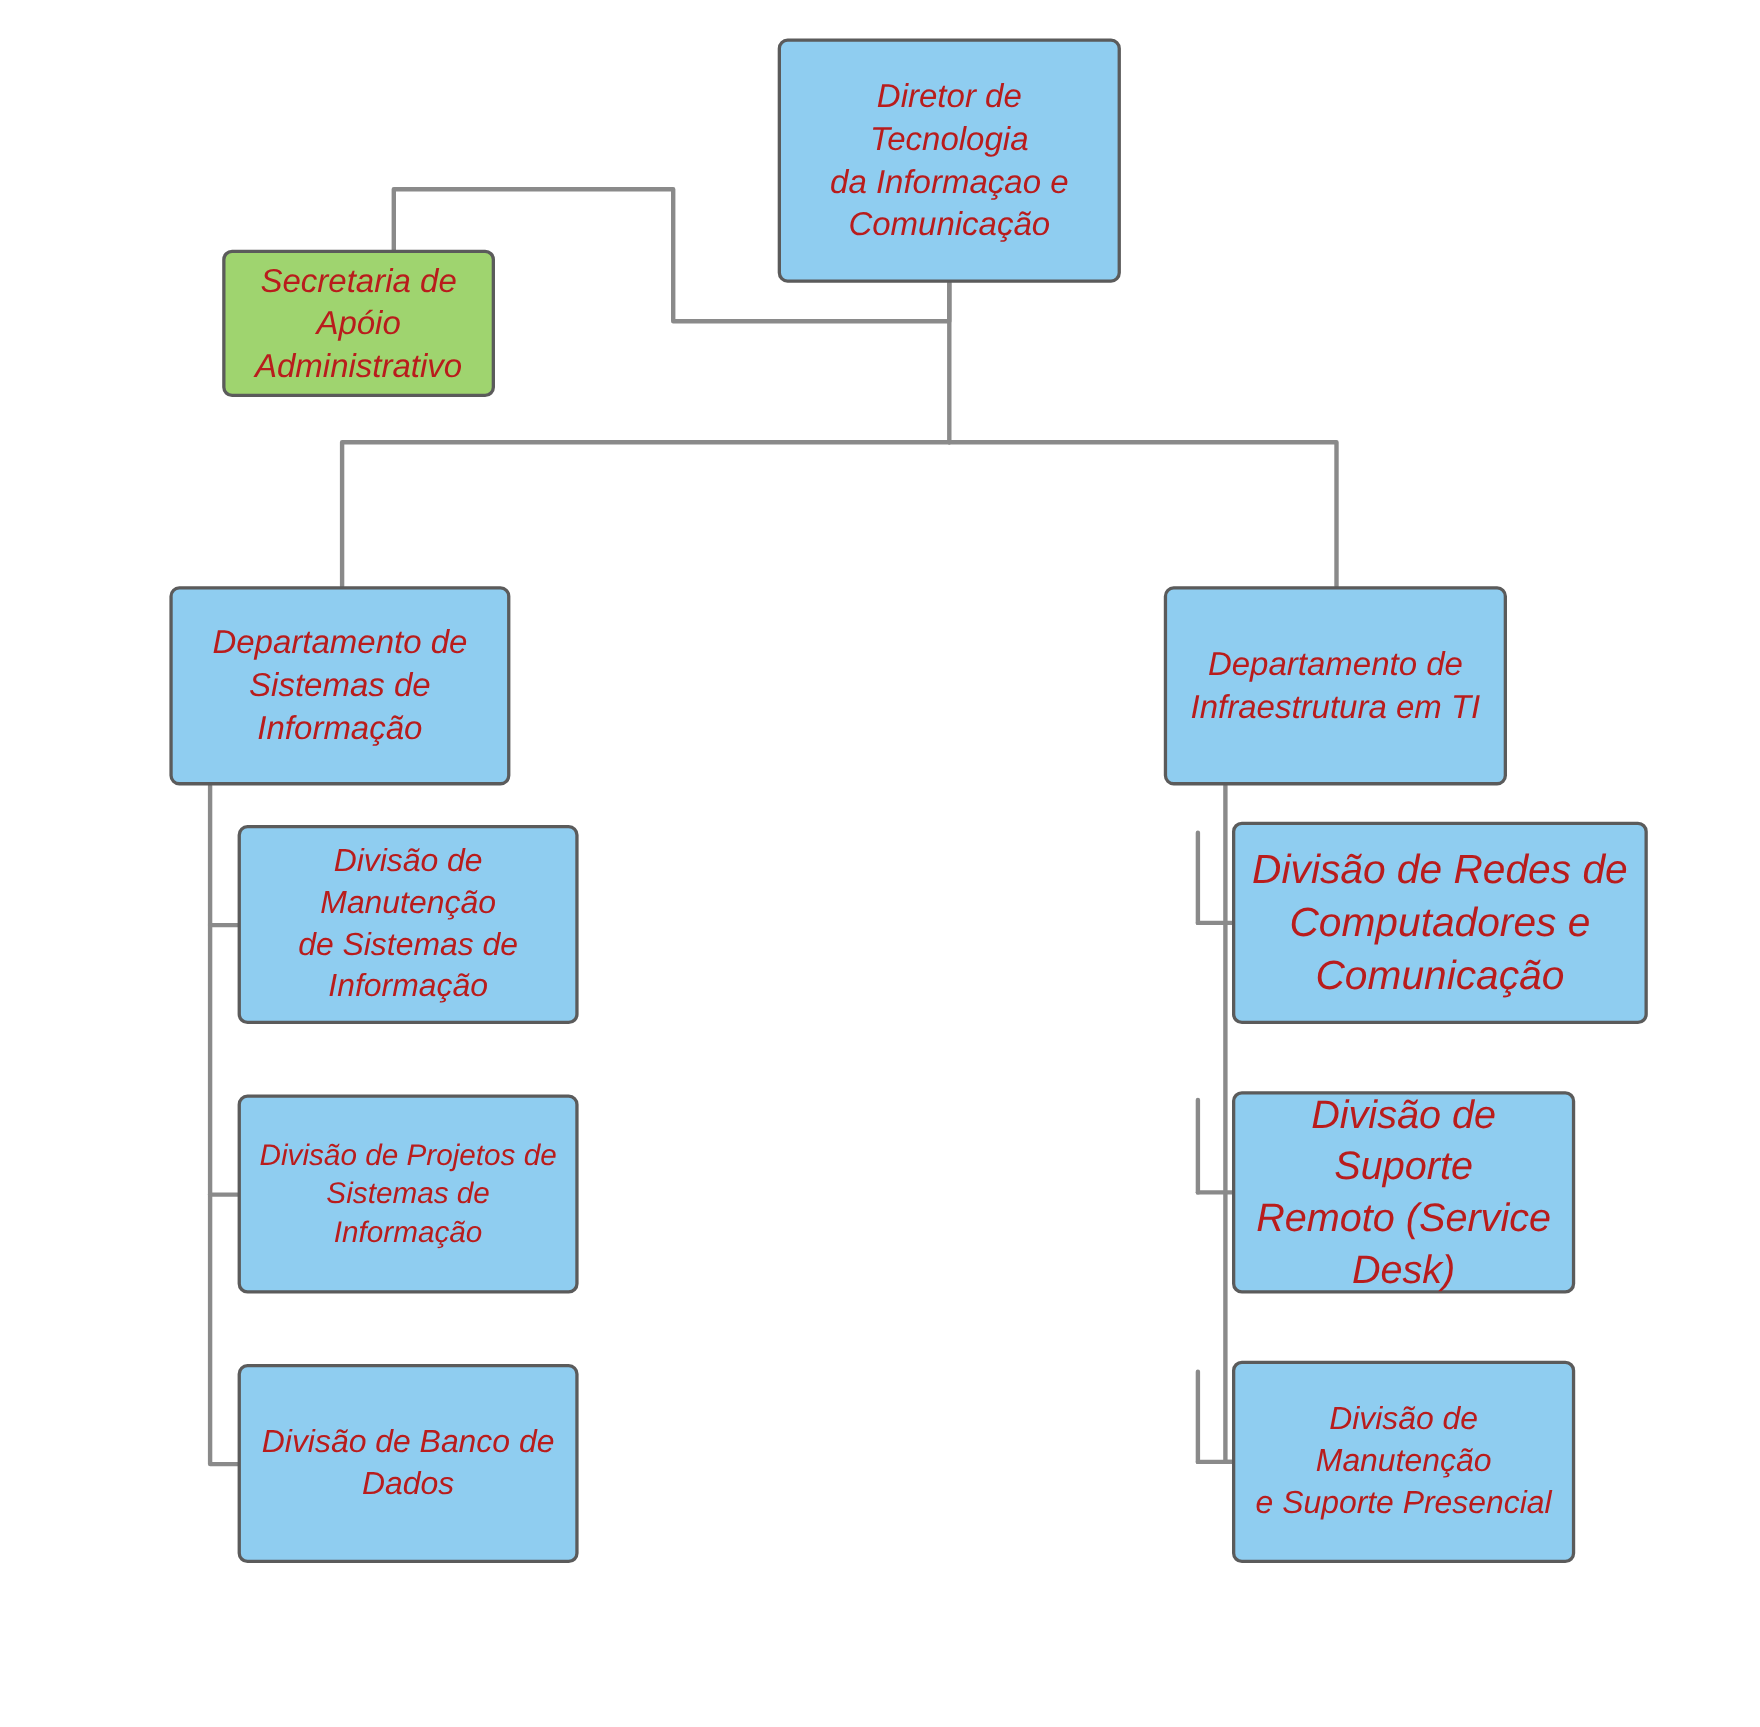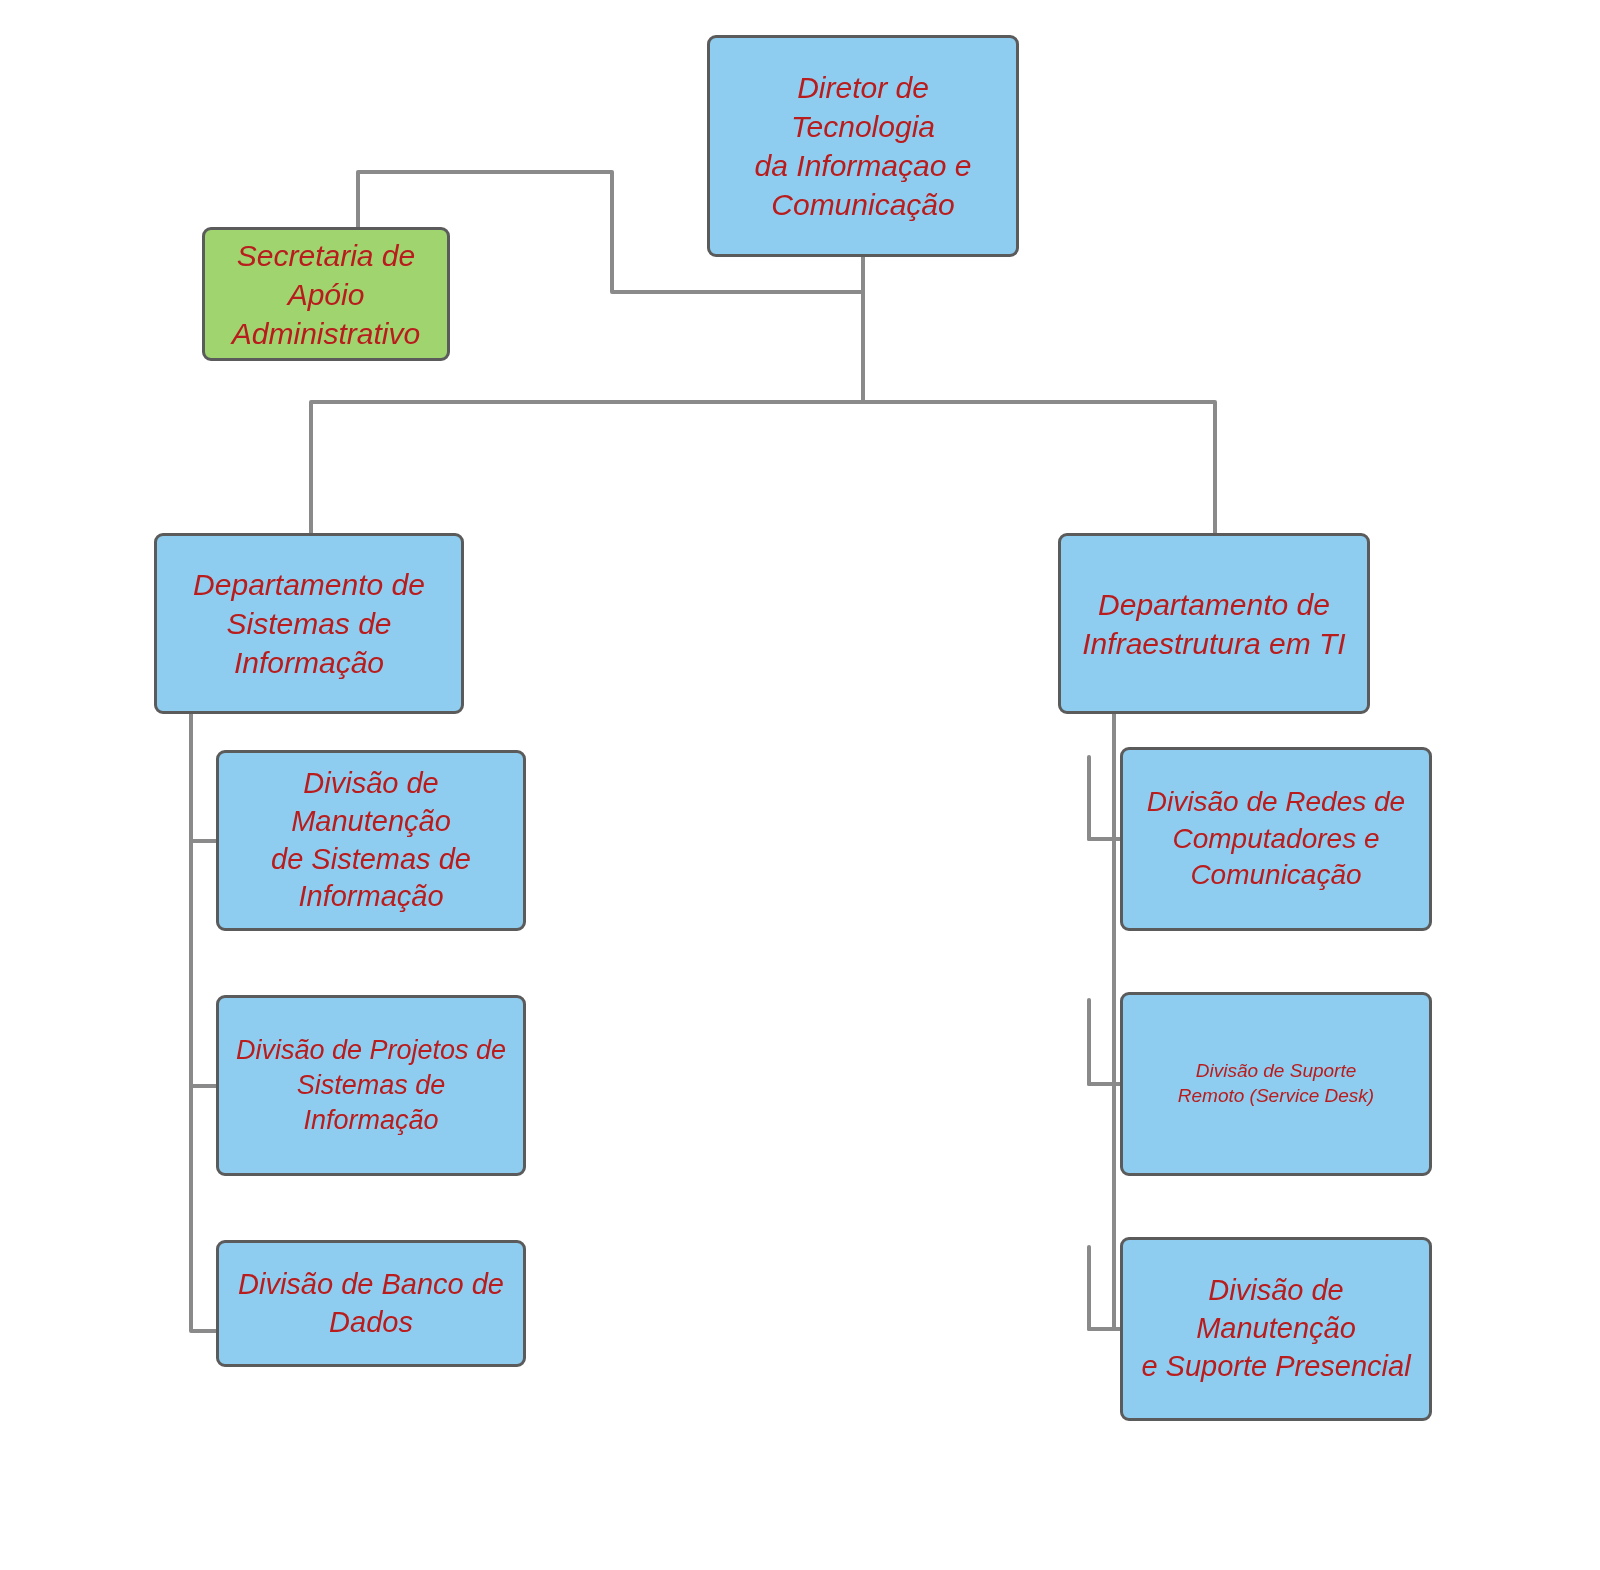--- a/index.html
+++ b/index.html
@@ -50,24 +50,24 @@
   }
 
   
   .n-root      { left: 707px;  top: 35px;   width: 312px; height: 222px; font-size: 30px; }
   .n-secretary { left: 202px;  top: 227px;  width: 248px; height: 134px; font-size: 30px; }
   .n-dep-sis   { left: 154px;  top: 533px;  width: 310px; height: 181px; font-size: 30px; }
   .n-dep-inf   { left: 1058px; top: 533px;  width: 312px; height: 181px; font-size: 30px; }
 
   .n-div-man-sis { left: 216px;  top: 750px;  width: 310px; height: 181px; font-size: 29px; }
   .n-div-proj    { left: 216px;  top: 995px;  width: 310px; height: 181px; font-size: 27px; }
-  .n-div-bd      { left: 216px;  top: 1240px; width: 310px; height: 127px; font-size: 29px; }
+  .n-div-bd      { left: 216px;  top: 1240px; width: 310px; height: 181px; font-size: 29px; }
 
-  .n-div-redes   { left: 1120px; top: 747px;  width: 312px; height: 184px; font-size: 28px; }
-  .n-div-sup-rem { left: 1120px; top: 992px;  width: 312px; height: 184px; font-size: 19px; }
+  .n-div-redes   { left: 1120px; top: 747px;  width: 378px; height: 184px; font-size: 37px; }
+  .n-div-sup-rem { left: 1120px; top: 992px;  width: 312px; height: 184px; font-size: 36px; }
   .n-div-man-sup { left: 1120px; top: 1237px; width: 312px; height: 184px; font-size: 29px; }
 </style>
 </head>
 <body>
 
 <div id="canvas">
 
   <svg id="connectors" viewBox="0 0 1600 1570" xmlns="http://www.w3.org/2000/svg">
     <g fill="none" stroke="#8a8a8a" stroke-width="4" stroke-linecap="round" stroke-linejoin="round">
 

